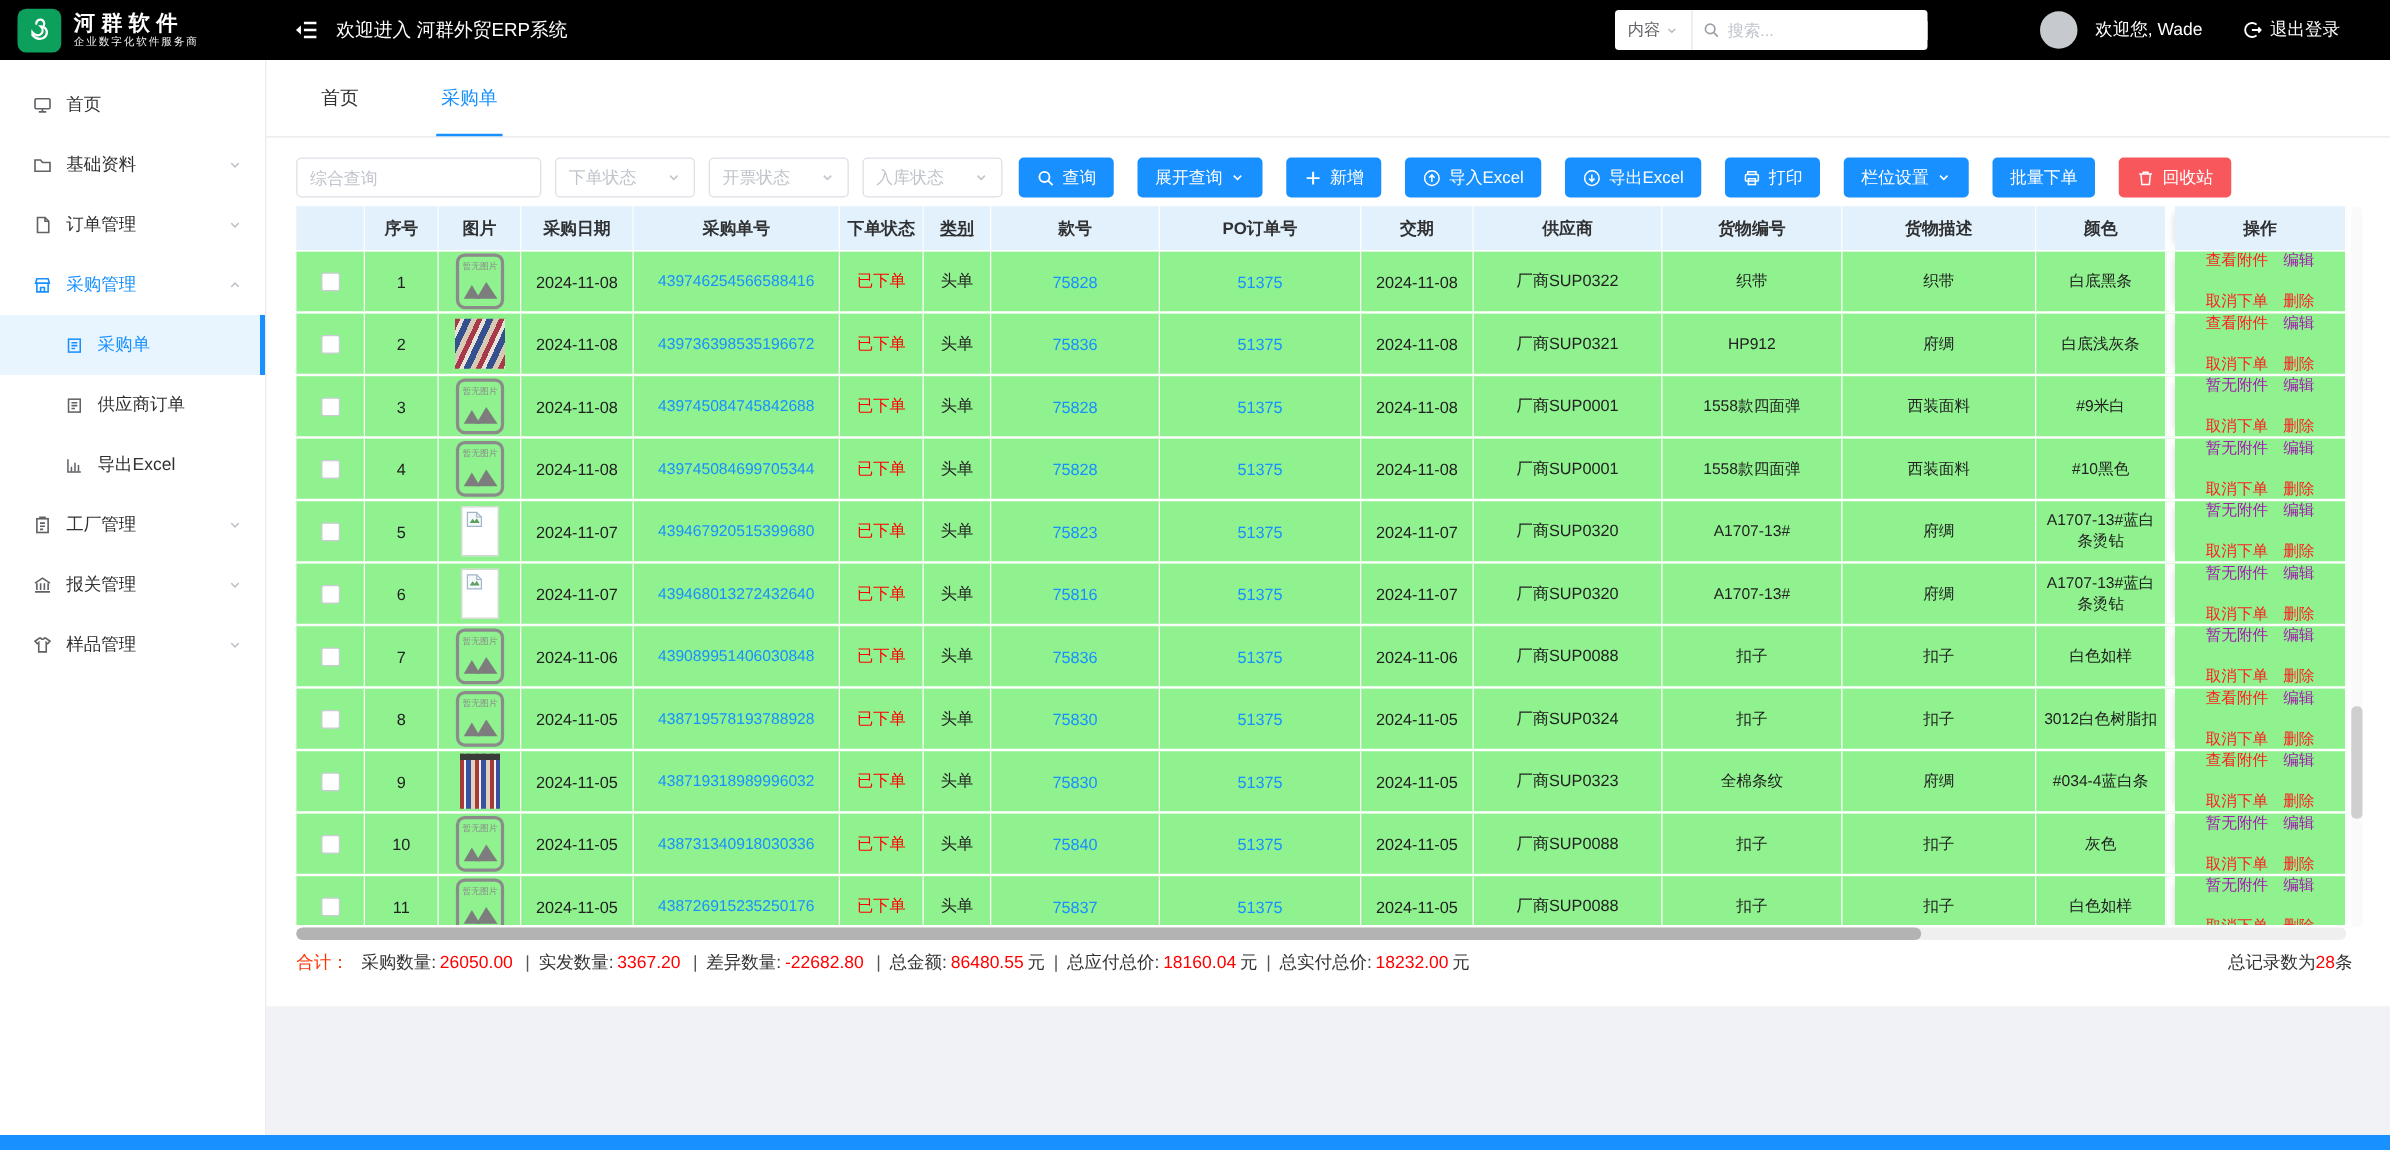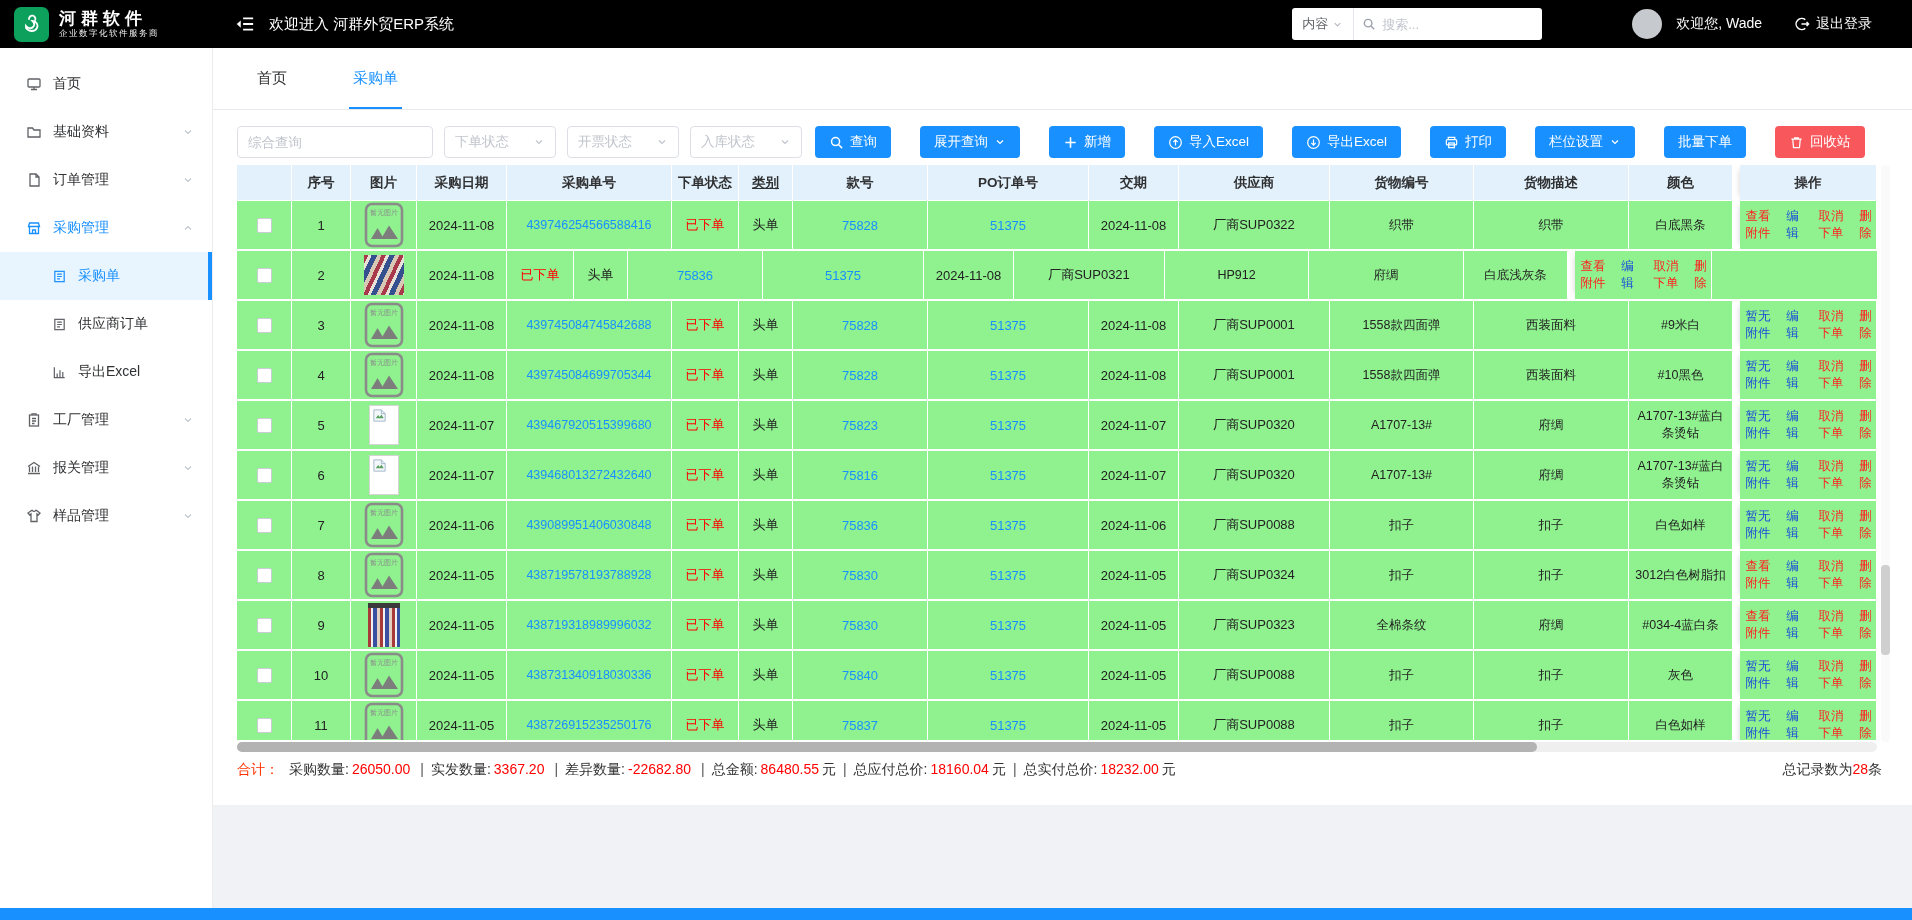--- a/index.html
+++ b/index.html
@@ -61,24 +61,24 @@
   .thead{display:flex;height:36px}
   .th{background:#e2f1fb;display:flex;align-items:center;justify-content:center;font-size:13.5px;font-weight:bold;color:#303133;border-right:1px solid #fff;border-bottom:1px solid #fff}
   .tbody-wrap{height:539px;overflow:hidden}
   .tr{display:flex;height:50px;background:#8ff28f;border-bottom:2px solid #fff}
   .td{display:flex;align-items:center;justify-content:center;border-right:1px solid #fff;font-size:13px;color:#222;text-align:center;overflow:hidden;padding:0 3px}
   .gapcol{background:#fff;border:none;box-shadow:none;flex-shrink:0}
   .opscol{box-shadow:-5px 0 6px -5px rgba(0,0,0,.18)}
   .lk{color:#1890ff;cursor:pointer}
   .status-red{color:#f00}
   .cb{width:15px;height:15px;background:#fff;border:1px solid #c9ccd4;border-radius:2px;cursor:pointer}
-  .ops{flex-direction:row;gap:16px;font-size:12.5px}
+  .ops{flex-direction:column;gap:16px;font-size:12.5px}
   .ops .line{display:flex;gap:12px}
   .a-red{color:#ff1f1f;cursor:pointer}
-  .a-blue{color:#1d4ed8;cursor:pointer}
+  .a-blue{color:#a21caf;cursor:pointer}
   .wrapcell{font-size:12.5px;line-height:1.35;white-space:normal}
   .img-broken{width:30px;height:40px;background:#fff;border:1px solid #d4d4d4;display:flex;align-items:flex-start;justify-content:flex-start;padding:2px}
   .img-photo{cursor:pointer}
   .fabric1{width:40px;height:40px;background:repeating-linear-gradient(115deg,#a8394a 0 4px,#e8e2d8 4px 7px,#35508f 7px 12px,#d8c9b4 12px 16px)}
   .fabric2{width:32px;height:44px;background:linear-gradient(#3a3a3a 0 5px,rgba(0,0,0,0) 5px),repeating-linear-gradient(90deg,#a83a3a 0 3px,#f2f2f2 3px 5px,#3a50a0 5px 9px,#e0d2be 9px 12px)}
 
   
   .hscroll{position:absolute;top:694px;left:24px;width:1640px;height:10px;background:#efefef;border-radius:5px;cursor:pointer}
   .hscroll .thumb{width:1300px;height:10px;background:#b3b3b3;border-radius:5px}
   .vscroll{position:absolute;top:117px;left:1668px;width:9px;height:577px;background:#fafafa;border-radius:4px}
@@ -318,21 +318,21 @@
             <path d="M4 6l4 4 4-4" stroke="currentColor" fill="none" stroke-width="1.6"></path>
           </svg>
         </div>
         <div class="sel">
           <span>入库状态</span>
           <svg class="" width="12" height="12" viewBox="0 0 16 16">
             <path d="M4 6l4 4 4-4" stroke="currentColor" fill="none" stroke-width="1.6"></path>
           </svg>
         </div>
       </span>
-    <span id="toolbar-buttons" style="display:flex;gap:29px;margin-left:2px">
+    <span id="toolbar-buttons" style="display:flex;gap:19px;margin-left:2px">
         <div class="btn primary">
           <svg class="" width="15" height="15" viewBox="0 0 16 16">
             <g stroke="currentColor" fill="none" stroke-width="1.6">
               <circle cx="7" cy="7" r="4.3"></circle>
               <path d="M10.3 10.3 14 14"></path>
             </g>
           </svg>
           <span>查询</span>
         </div>
         <div class="btn primary">
@@ -482,20 +482,23 @@
             </div>
             <div class="td" style="width:59px">
               <span>2</span>
             </div>
             <div class="td" style="width:66px">
               <div class="img-photo fabric1"></div>
             </div>
             <div class="td" style="width:90px">
               <span>2024-11-08</span>
             </div>
+            <div class="td wrapcell" style="width:165px">
+              <span class="lk">439736398535196672</span>
+            </div>
             <div class="td" style="width:67px">
               <span class="status-red">已下单</span>
             </div>
             <div class="td" style="width:54px">
               <span>头单</span>
             </div>
             <div class="td" style="width:135px">
               <span class="lk">75836</span>
             </div>
             <div class="td" style="width:161px">

